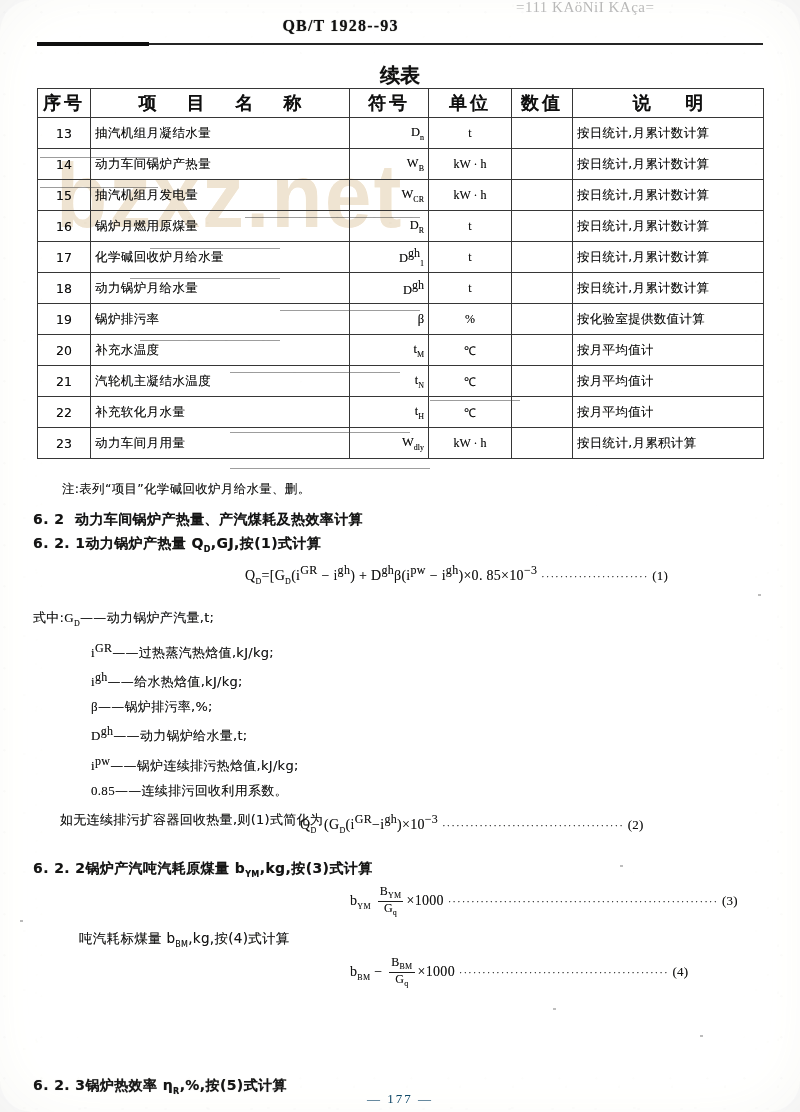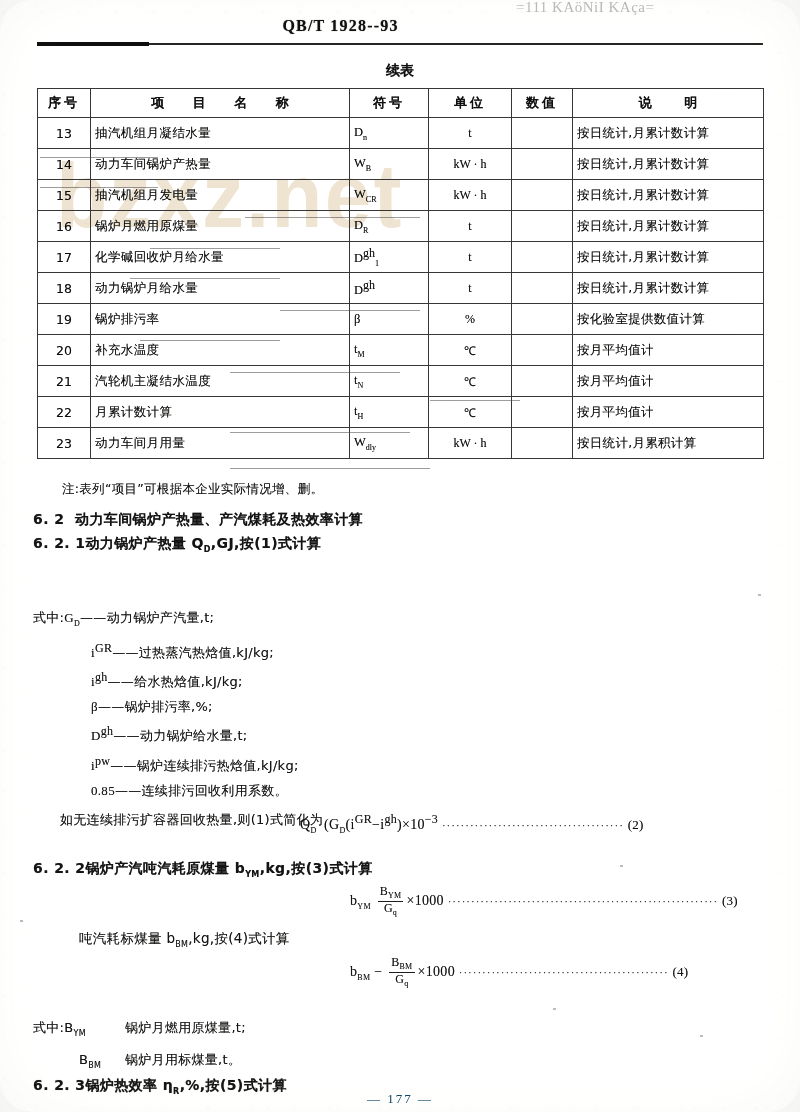--- a/index.html
+++ b/index.html
@@ -59,44 +59,44 @@
   .rule-top{
     position:absolute;left:37px;top:43px;width:726px;height:2px;
     background:#2a2a2a;
   }
   .rule-top::before{
     content:"";position:absolute;left:0;top:-1px;width:112px;height:4px;
     background:#141414;
   }
   .cont-label{
     position:absolute;left:0;top:62px;width:800px;text-align:center;
-    font-size:14px;font-weight:bold;color:#161616;
+    font-size:20px;font-weight:bold;color:#161616;
     text-shadow:0 0 1px rgba(0,0,0,.5);
   }
 
   
   table.main{
     position:absolute;left:37px;top:88px;width:727px;
     border-collapse:collapse;table-layout:fixed;
     font-size:12.5px;color:#151515;
   }
   table.main th,table.main td{
     border:1px solid #3a3a3a;
     padding:0 4px;height:30px;vertical-align:middle;
     text-shadow:0 0 .6px rgba(0,0,0,.45);
   }
   table.main thead th{
     height:28px;font-weight:bold;text-align:center;
-    letter-spacing:3px;font-size:13px;
+    letter-spacing:3px;font-size:18px;
   }
   table.main thead th.th-item{letter-spacing:12px;text-indent:12px;}
   table.main thead th.th-note{letter-spacing:14px;text-indent:14px;}
   .c-no{width:44px;text-align:center;}
   .c-item{width:250px;text-align:left;padding-left:14px;letter-spacing:.4px;}
-  .c-sym{width:70px;text-align:left;font-family:"Liberation Serif",serif;}
+  .c-sym{width:70px;text-align:right;font-family:"Liberation Serif",serif;}
   .c-unit{width:74px;text-align:center;font-family:"Liberation Serif",serif;font-size:12px;}
   .c-val{width:52px;text-align:center;}
   .c-desc{text-align:left;padding-left:12px;letter-spacing:.3px;}
   sub.sm{font-size:8px;}
   sup.sm{font-size:12px;}
 
   
   .artifact{position:absolute;background:#4a4a4a;opacity:.55;height:1px;}
 
   
@@ -253,21 +253,21 @@
         <tr>
           <td class="c-no">21</td>
           <td class="c-item">汽轮机主凝结水温度</td>
           <td class="c-sym">t<sub class="sm">N</sub></td>
           <td class="c-unit">℃</td>
           <td class="c-val"></td>
           <td class="c-desc">按月平均值计</td>
         </tr>
         <tr>
           <td class="c-no">22</td>
-          <td class="c-item">月累计数计算</td>
+          <td class="c-item">补充软化月水量</td>
           <td class="c-sym">t<sub class="sm">H</sub></td>
           <td class="c-unit">℃</td>
           <td class="c-val"></td>
           <td class="c-desc">按月平均值计</td>
         </tr>
         <tr>
           <td class="c-no">23</td>
           <td class="c-item">动力车间月用量</td>
           <td class="c-sym">W<sub class="sm">dly</sub></td>
           <td class="c-unit">kW · h</td>
@@ -282,30 +282,35 @@
   <div class="artifact" style="left:245px; top:217px; width:175px;"></div>
   <div class="artifact" style="left:150px; top:248px; width:130px;"></div>
   <div class="artifact" style="left:130px; top:278px; width:150px;"></div>
   <div class="artifact" style="left:280px; top:310px; width:140px;"></div>
   <div class="artifact" style="left:140px; top:340px; width:140px;"></div>
   <div class="artifact" style="left:230px; top:372px; width:170px;"></div>
   <div class="artifact" style="left:430px; top:400px; width:90px;"></div>
   <div class="artifact" style="left:230px; top:432px; width:180px;"></div>
   <div class="artifact" style="left:230px; top:468px; width:200px;"></div>
 
-  <div class="note">注:表列“项目”可根据本企业实际情况增、删。</div>
+  <div class="note">注:表列“项目”化学碱回收炉月给水量、删。</div>
 
   <div class="h2 h2-62">
     <span class="num">6. 2</span><span>动力车间锅炉产热量、产汽煤耗及热效率计算</span>
   </div>
 
   <div class="h2 h2-621">
     <span class="num">6. 2. 1</span><span>动力锅炉产热量 Q<sub class="sm">D</sub>,GJ,按(1)式计算</span>
   </div>
 
+  <div class="formula f1">
+    <span>Q<sub class="sm">D</sub>=[G<sub class="sm">D</sub>(i<sup class="sm">GR</sup>&nbsp;−&nbsp;i<sup class="sm">gh</sup>) + D<sup class="sm">gh</sup>β(i<sup class="sm">pw</sup>&nbsp;−&nbsp;i<sup class="sm">gh</sup>)×0. 85×10<sup class="sm">−3</sup></span>
+    <span class="dots">·······················</span>
+    <span class="eqno">(1)</span>
+  </div>
 
   <div class="defs">
     <div class="row">
       <span>式中:</span><span class="sym">G<sub class="sm">D</sub></span><span>——</span><span>动力锅炉产汽量,t;</span>
     </div>
     <div class="row">
       <span class="ind"></span><span class="sym">i<sup class="sm">GR</sup></span><span>——</span><span>过热蒸汽热焓值,kJ/kg;</span>
     </div>
     <div class="row">
       <span class="ind"></span><span class="sym">i<sup class="sm">gh</sup></span><span>——</span><span>给水热焓值,kJ/kg;</span>
@@ -343,28 +348,20 @@
   </div>
 
   <div class="tonline">吨汽耗标煤量 b<sub class="sm">BM</sub>,kg,按(4)式计算</div>
 
   <div class="formula f4">
     <span>b<sub class="sm">BM</sub>&nbsp;−&nbsp;<span class="frac"><span class="nu">B<sub class="sm">BM</sub></span><span class="de">G<sub class="sm">q</sub></span></span>×1000</span>
     <span class="dots">·············································</span>
     <span class="eqno">(4)</span>
   </div>
 
-  <div class="defs2">
-    <div>
-      <span class="lbl"><span>式中:</span>B<sub class="sm">YM</sub></span><span>锅炉月燃用原煤量,t;</span>
-    </div>
-    <div>
-      <span class="lbl ind">B<sub class="sm">BM</sub></span><span>锅炉月用标煤量,t。</span>
-    </div>
-  </div>
 
   <div class="h2 h2-623">
     <span class="num">6. 2. 3</span><span>锅炉热效率 η<sub class="sm">R</sub>,%,按(5)式计算</span>
   </div>
 
   <div class="pageno">— 177 —</div>
 
   <div class="stray" style="left:20px;top:920px;width:3px;height:2px;"></div>
   <div class="stray" style="left:758px;top:594px;width:3px;height:2px;"></div>
   <div class="stray" style="left:620px;top:865px;width:3px;height:2px;"></div>

